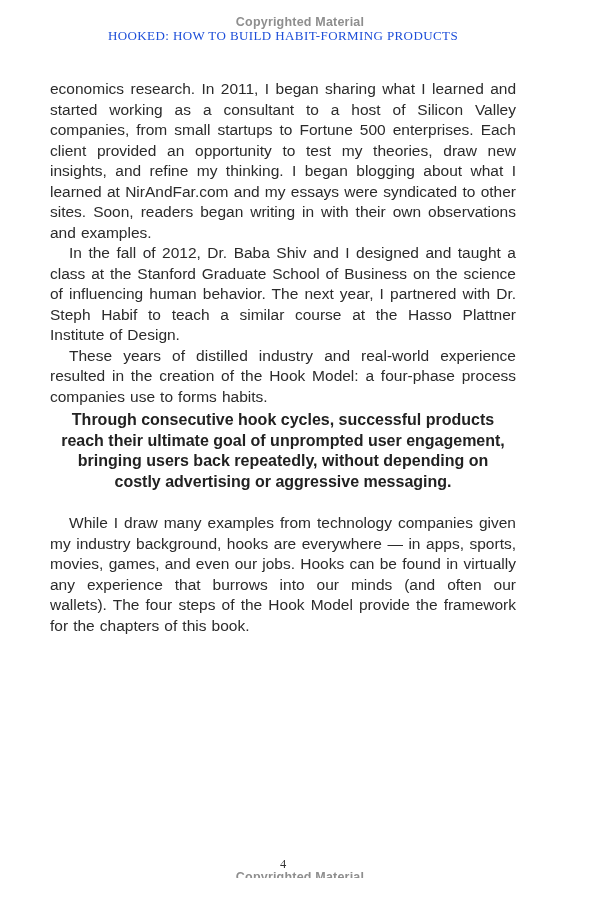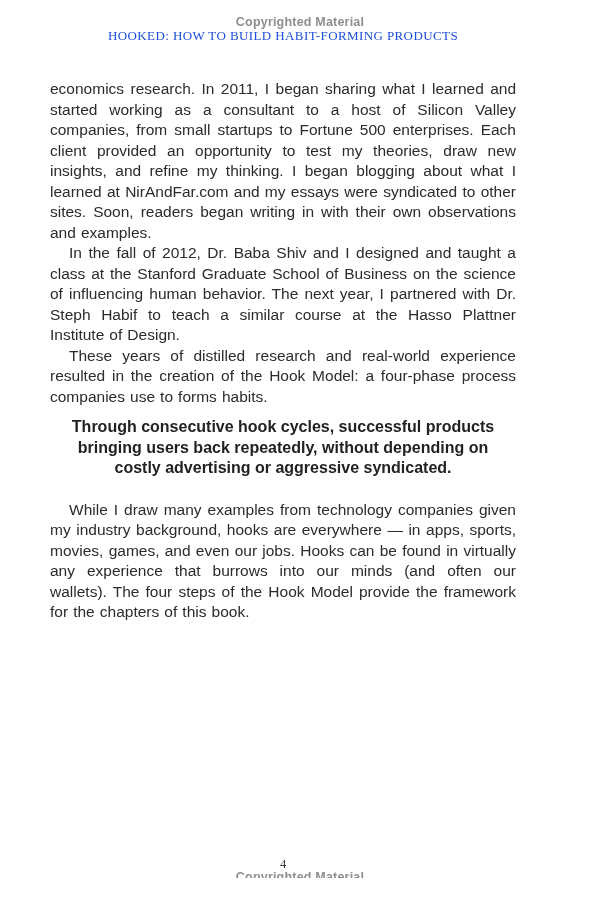--- a/index.html
+++ b/index.html
@@ -42,21 +42,21 @@
     width: 466px;
     font-family: Liberation Sans, sans-serif;
     font-size: 15.5px;
     line-height: 20.5px;
     color: #2b2b2b;
     text-align: justify;
   }
   .para { margin: 0; word-spacing: 0.05em; }
   .para.indent { text-indent: 19px; }
   .pull-quote {
-    margin: 10px 0 21px 0;
+    margin: 3px 0 21px 0;
     text-align: center;
     font-weight: bold;
     font-size: 16px;
     line-height: 20.5px;
     color: #222222;
   }
   .pq-line { white-space: nowrap; }
   .section-heading {
     position: absolute;
     left: 50px;
@@ -84,26 +84,27 @@
 
 <div class="page">
 
   <div class="watermark top">Copyrighted Material</div>
 
   <div class="running-head">HOOKED: HOW TO BUILD HABIT-FORMING PRODUCTS</div>
 
   <div class="body-text">
     <p class="para">economics research. In 2011, I began sharing what I learned and started working as a consultant to a host of Silicon Valley companies, from small startups to Fortune 500 enterprises. Each client provided an opportunity to test my theories, draw new insights, and refine my thinking. I began blogging about what I learned at NirAndFar.com and my essays were syndicated to other sites. Soon, readers began writing in with their own observations and examples.</p>
     <p class="para indent">In the fall of 2012, Dr. Baba Shiv and I designed and taught a class at the Stanford Graduate School of Business on the science of influencing human behavior. The next year, I partnered with Dr. Steph Habif to teach a similar course at the Hasso Plattner Institute of Design.</p>
-    <p class="para indent">These years of distilled research and real-world experience resulted in the creation of the Hook Model: a four-phase process companies use to forms habits.</p>
+    <p class="para indent">These years of distilled industry and real-world experience resulted in the creation of the Hook Model: a four-phase process companies use to forms habits.</p>
 
     <div class="pull-quote">
       <div class="pq-line">Through consecutive hook cycles, successful products</div>
+      <div class="pq-line">reach their ultimate goal of unprompted user engagement,</div>
       <div class="pq-line">bringing users back repeatedly, without depending on</div>
-      <div class="pq-line">costly advertising or aggressive syndicated.</div>
+      <div class="pq-line">costly advertising or aggressive messaging.</div>
     </div>
 
     <p class="para indent">While I draw many examples from technology companies given my industry background, hooks are everywhere — in apps, sports, movies, games, and even our jobs. Hooks can be found in virtually any experience that burrows into our minds (and often our wallets). The four steps of the Hook Model provide the framework for the chapters of this book.</p>
   </div>
 
 
   <div class="page-number">4</div>
 
   <div class="watermark bottom">Copyrighted Material</div>
 

